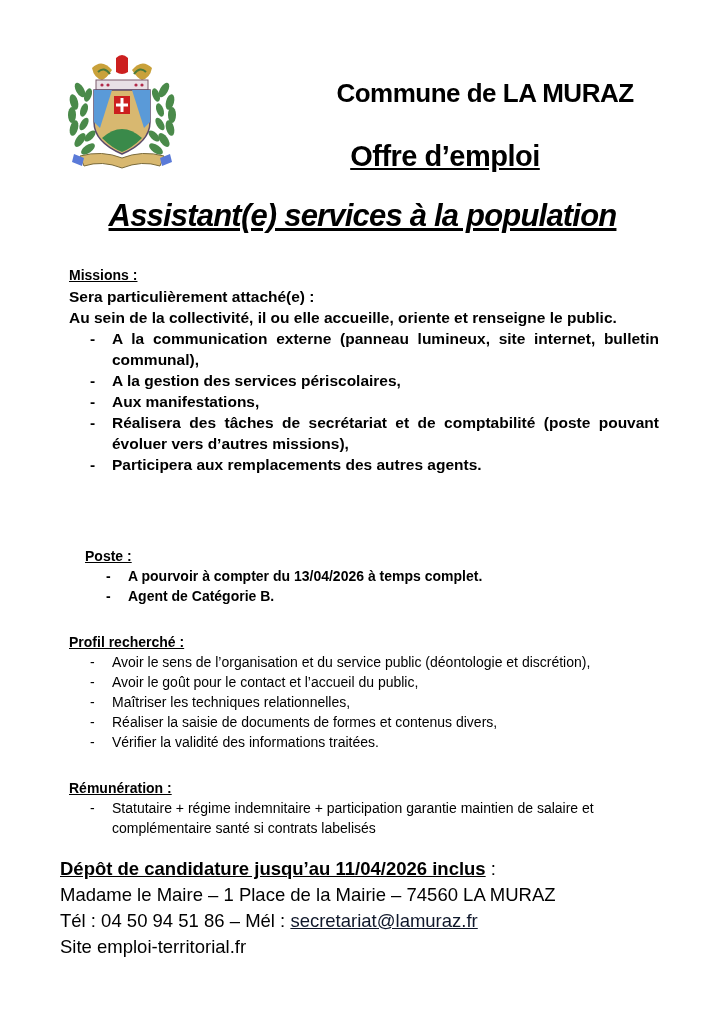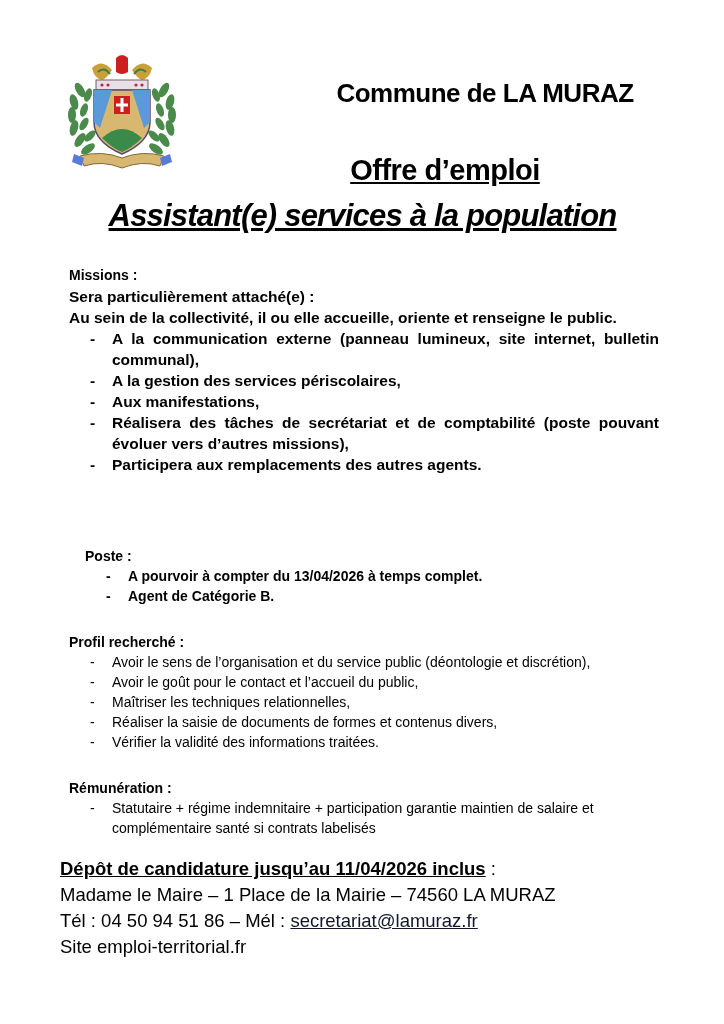--- a/index.html
+++ b/index.html
@@ -2,27 +2,27 @@
 <html><head>
 <meta charset="utf-8">
 <style>
   html, body { margin: 0; padding: 0; background: #ffffff; }
   body { width: 724px; height: 1024px; position: relative; overflow: hidden;
          font-family: "Liberation Sans", sans-serif; color: #000; }
   .abs { position: absolute; }
   .logo { left: 62px; top: 50px; width: 120px; height: 125px; }
   .commune { left: 300px; top: 78px; width: 370px; text-align: center;
              font-weight: bold; font-size: 26px; letter-spacing: -0.5px; }
-  .offre { left: 300px; top: 154px; width: 290px; text-align: center;
+  .offre { left: 300px; top: 140px; width: 290px; text-align: center;
            font-weight: bold; font-size: 29px; text-decoration: underline; letter-spacing: -0.5px; }
   .job-title { left: 40px; top: 198px; width: 645px; text-align: center;
                font-weight: bold; font-size: 31px; text-decoration: underline; letter-spacing: -0.8px; font-style: italic; }
   .body-block { left: 69px; width: 590px; font-size: 15.5px; line-height: 21px; }
   .bold { font-weight: bold; }
-  .heading { font-weight: bold; font-size: 14px; }
+  .heading { font-weight: bold; text-decoration: underline; font-size: 14px; }
   ul.dash { list-style: none; margin: 0; padding: 0; }
   ul.dash li { position: relative; padding-left: 43px; text-align: justify; }
   ul.dash li::before { content: "-"; position: absolute; left: 21px; top: 0; }
   .small { font-size: 14px; line-height: 20px; }
   .footer { left: 60px; top: 856px; width: 604px; text-align: left;
             font-size: 18.5px; line-height: 26px; }
   .footer .dl { font-weight: bold; text-decoration: underline; }
   .email { color: #0f172a; text-decoration: underline; }
 </style>
 </head>

